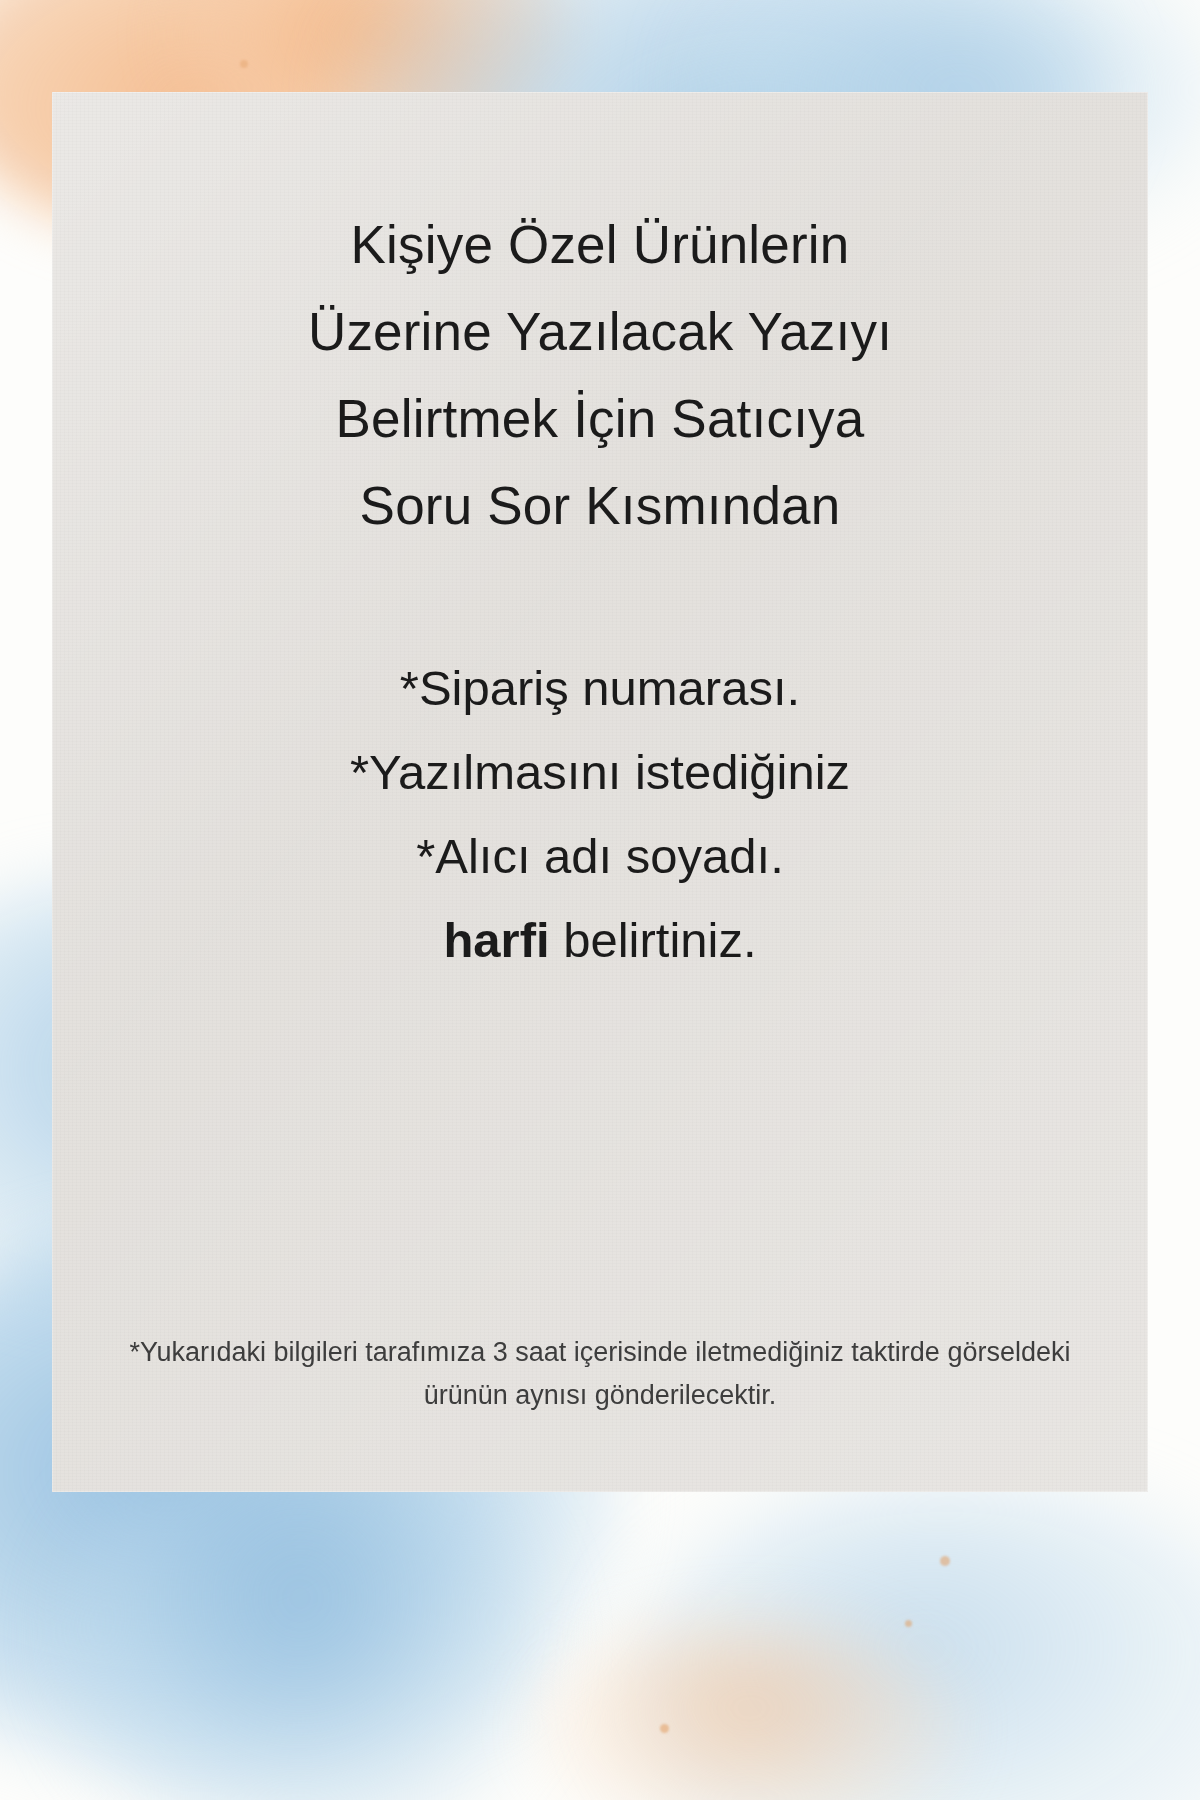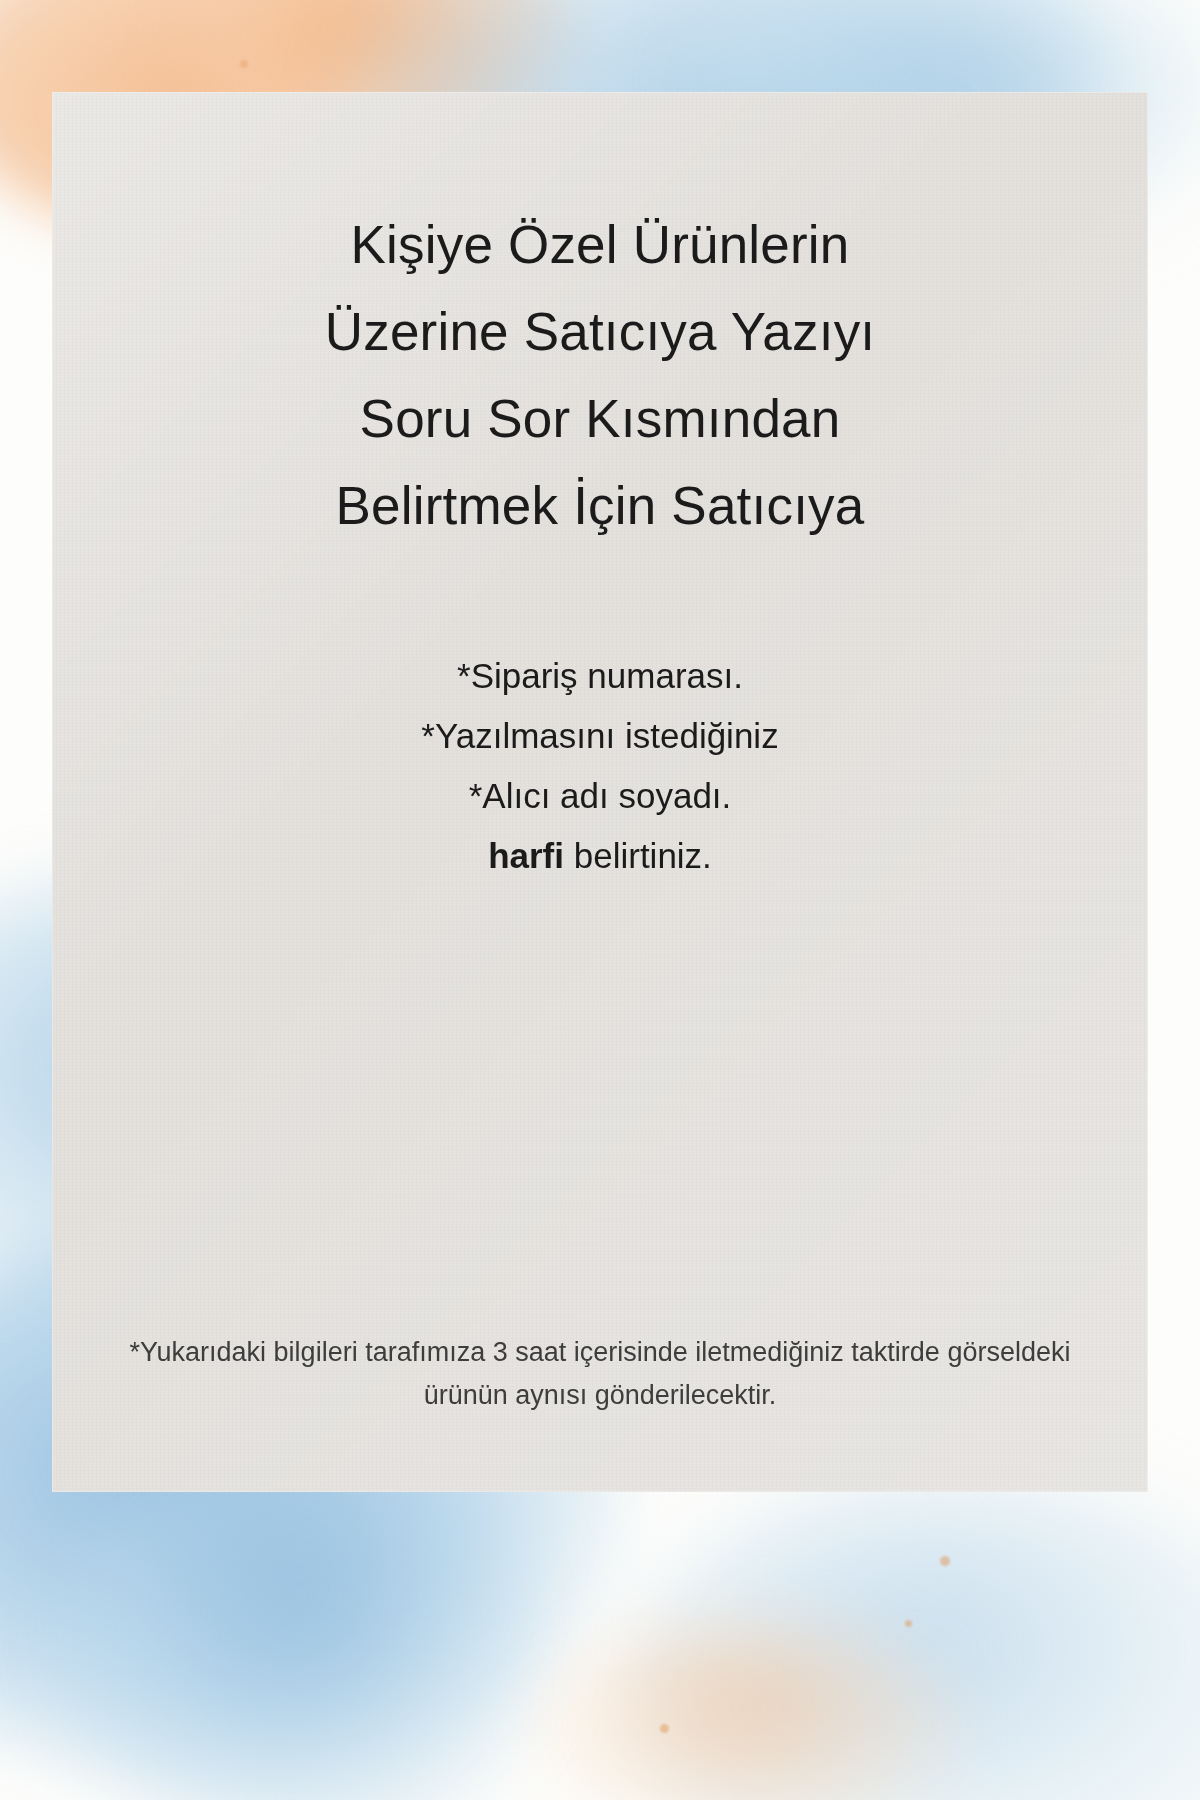--- a/index.html
+++ b/index.html
@@ -127,21 +127,21 @@
     line-height: 1.64;
     font-weight: 400;
     letter-spacing: 0.2px;
   }
   .headline .line { display: block; white-space: nowrap; }
 
   .gap { height: 96px; }
 
   .bullets {
     color: #1b1b1b;
-    font-size: 35px;
+    font-size: 49px;
     line-height: 1.72;
     font-weight: 400;
   }
   .bullets .line { display: block; }
   .bullets .strong { font-weight: 700; }
 
   .footnote {
     position: absolute;
     left: 70px;
     right: 70px;
@@ -171,23 +171,23 @@
   <div class="speck" style="left:940px; top:1556px; width:10px; height:10px;"></div>
   <div class="speck" style="left:905px; top:1620px; width:7px; height:7px;"></div>
   <div class="speck" style="left:660px; top:1724px; width:9px; height:9px;"></div>
   <div class="speck" style="left:240px; top:60px; width:8px; height:8px; background:rgba(226,158,101,0.4);"></div>
 
   <div class="card">
     <div class="card-inner">
 
       <div class="headline">
         <span class="line">Kişiye Özel Ürünlerin</span>
-        <span class="line">Üzerine Satıcıya Yazıyı</span>
+        <span class="line">Üzerine Yazılacak Yazıyı</span>
+        <span class="line">Belirtmek İçin Satıcıya</span>
         <span class="line">Soru Sor Kısmından</span>
-        <span class="line">Belirtmek İçin Satıcıya</span>
       </div>
 
       <div class="gap"></div>
 
       <div class="bullets">
         <span class="line">*Sipariş numarası.</span>
         <span class="line">*Yazılmasını istediğiniz</span>
         <span class="line">*Alıcı adı soyadı.</span>
         <span class="line"><span class="strong">harfi</span><span> belirtiniz.</span></span>
       </div>

